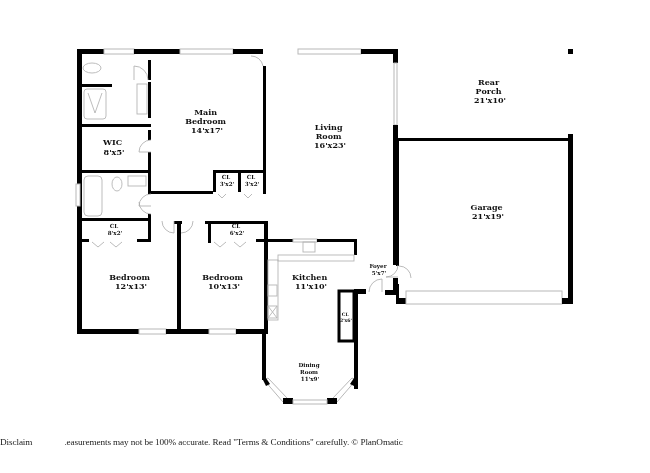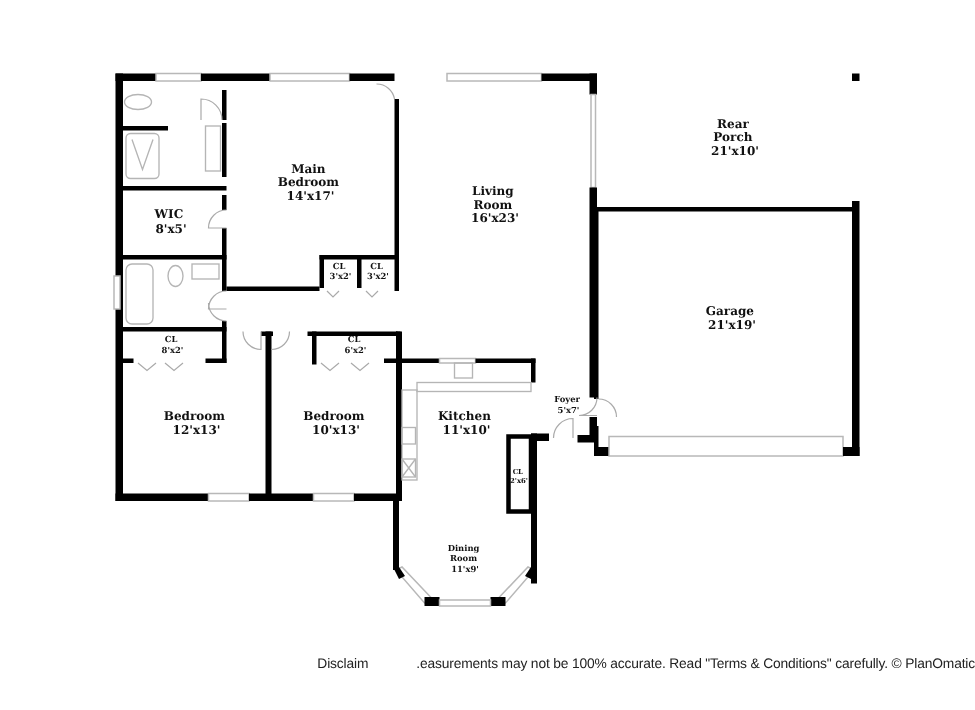--- a/index.html
+++ b/index.html
@@ -7,21 +7,21 @@
   #plan { position: absolute; left: 0; top: 0; width: 650px; height: 473px; }
   .wall { fill: #000; }
   .thin { stroke: #000; stroke-width: 3; fill: none; }
   .win { fill: #fff; stroke: #b8b8b8; stroke-width: 1; }
   .door { fill: none; stroke: #aaa; stroke-width: 0.8; }
   .fixture { fill: none; stroke: #b5b5b5; stroke-width: 0.9; }
   .label { font-family: "DejaVu Serif", serif; font-weight: bold; fill: #111; text-anchor: middle; }
   .lbl-lg { font-size: 8px; }
   .lbl-sm { font-size: 5.6px; }
   .lbl-xs { font-size: 4.6px; }
-  .disclaimer { position: absolute; left: 0; top: 437px; width: 650px; text-align: right; font-family: Liberation Sans, sans-serif; font-size: 9.2px; color: #222; letter-spacing: -0.1px; }
+  .disclaimer { position: absolute; left: 0; top: 437px; width: 650px; text-align: left; font-family: Liberation Serif, serif; font-size: 9.2px; color: #222; letter-spacing: -0.1px; }
   .disclaimer .gap { display: inline-block; width: 32px; }
 </style>
 </head>
 <body>
 
 <svg id="plan" viewBox="0 0 650 473" xmlns="http://www.w3.org/2000/svg">
 
   <g>
 
     <rect class="wall" x="77" y="49" width="27" height="5"></rect>

